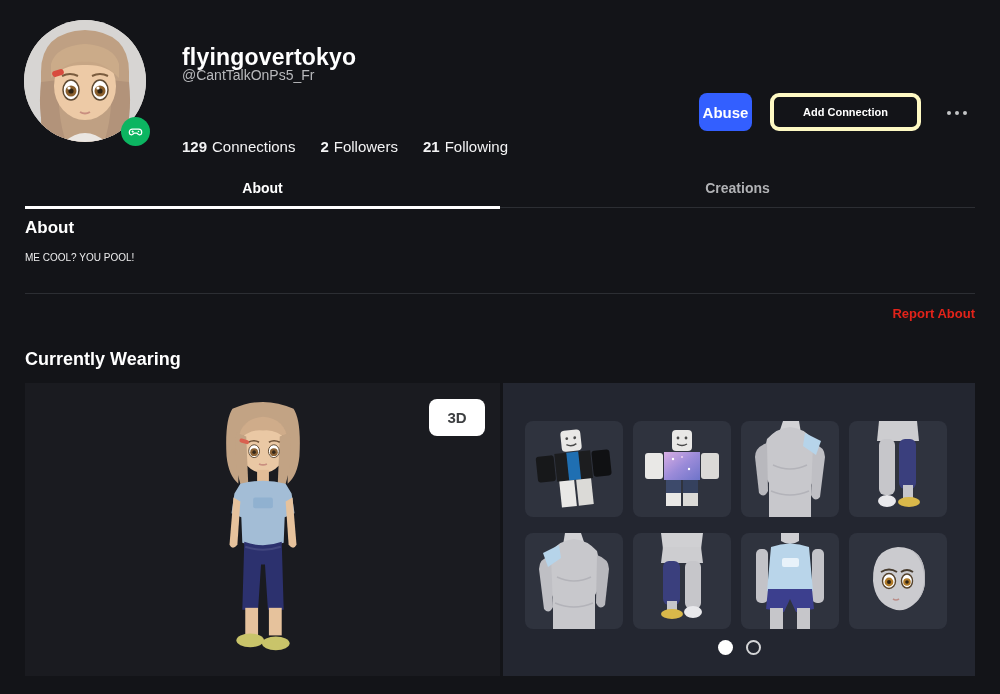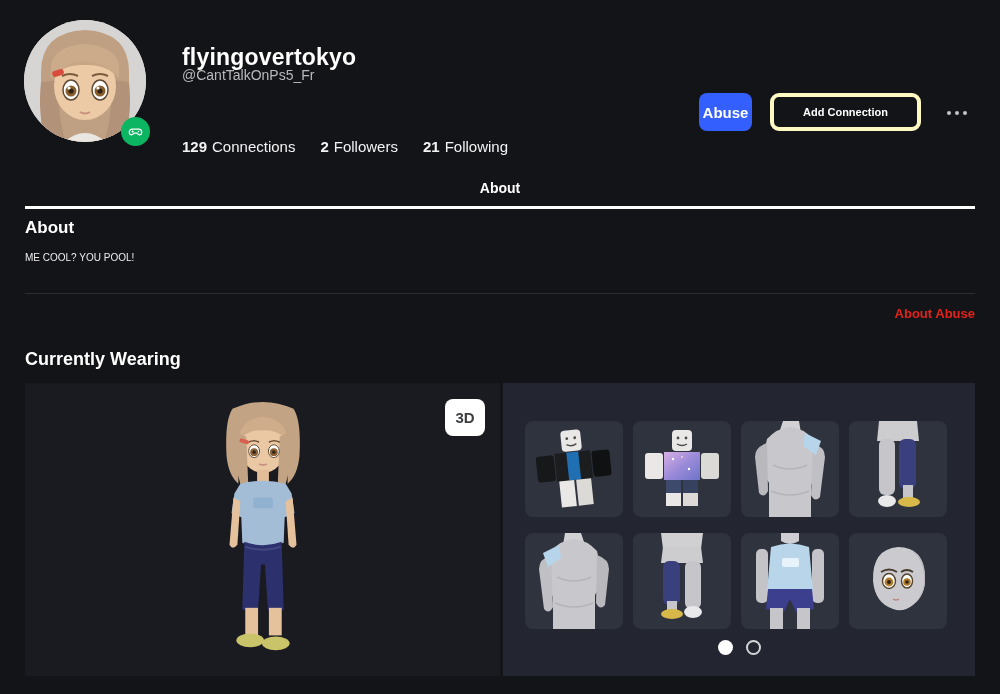--- a/index.html
+++ b/index.html
@@ -42,21 +42,21 @@
   .bio { position: absolute; left: 25px; top: 252px; font-size: 10px; color: #ededee; }
   .divider { position: absolute; left: 25px; top: 293px; width: 950px; height: 1px; background: #2c2e33; }
   .report-link { position: absolute; right: 25px; top: 306px; font-size: 13px; font-weight: bold;
     color: #e2231a; text-decoration: none; cursor: pointer; }
 
   
   .wearing-heading { position: absolute; left: 25px; top: 349px; font-size: 18px; font-weight: bold; }
 
   .viewer-panel { position: absolute; left: 25px; top: 383px; width: 475px; height: 293px; background: #1a1b20; }
   .viewer-avatar { position: absolute; left: 50%; top: 12px; transform: translateX(-50%); }
-  .badge-3d { position: absolute; right: 15px; top: 16px; width: 40px; height: 37px; background: #ffffff;
+  .badge-3d { position: absolute; right: 15px; top: 16px; width: 56px; height: 37px; background: #ffffff;
     border: none; border-radius: 8px; color: #3c3e40; font-weight: bold; font-size: 15px; font-family: inherit;
     display: flex; align-items: center; justify-content: center; cursor: pointer; }
 
   .items-panel { position: absolute; left: 503px; top: 383px; width: 472px; height: 293px; background: #232630; }
   .items-grid { position: absolute; left: 22px; top: 38px; display: grid;
     grid-template-columns: repeat(4, 98px); grid-auto-rows: 96px; gap: 16px 10px; }
   .tile { background: #2f333e; border-radius: 8px; overflow: hidden; display: flex;
     align-items: center; justify-content: center; cursor: pointer; }
   .tile svg { display: block; }
 
@@ -122,26 +122,27 @@
   <button class="join-btn">Abuse</button>
   <button class="add-btn">Add Connection</button>
   <button class="more-btn">
     <i></i>
       <i></i>
       <i></i>
   </button>
 
   <div class="tabbar">
     <div class="tab active">About</div>
+    <div class="tab">Creations</div>
   </div>
 
   <h2 class="about-heading">About</h2>
   <div class="bio">ME COOL? YOU POOL!</div>
   <div class="divider"></div>
-  <a class="report-link">About Abuse</a>
+  <a class="report-link">Report About</a>
 
   <h2 class="wearing-heading">Currently Wearing</h2>
 
   <div class="viewer-panel">
     <svg class="viewer-avatar" viewBox="0 0 170 272" width="168" height="268">
       <path d="M54 14 Q85 0 116 14 Q124 26 122 62 Q120 82 110 90 L110 56 Q110 34 100 28 L70 28 Q60 34 60 56 L60 90 Q50 82 48 62 Q46 26 54 14 Z" fill="#c2a384"></path>
       <ellipse cx="85" cy="54" rx="23" ry="25" fill="#eac8a4"></ellipse>
       <path d="M60 46 Q62 24 85 22 Q108 24 110 46 Q98 34 85 36 Q72 34 60 46 Z" fill="#cfac8a"></path>
       <path d="M58 38 Q54 66 62 90 Q66 94 70 90 L68 42 Z" fill="#c2a384"></path>
       <path d="M112 38 Q116 66 108 90 Q104 94 100 90 L102 42 Z" fill="#c2a384"></path>

